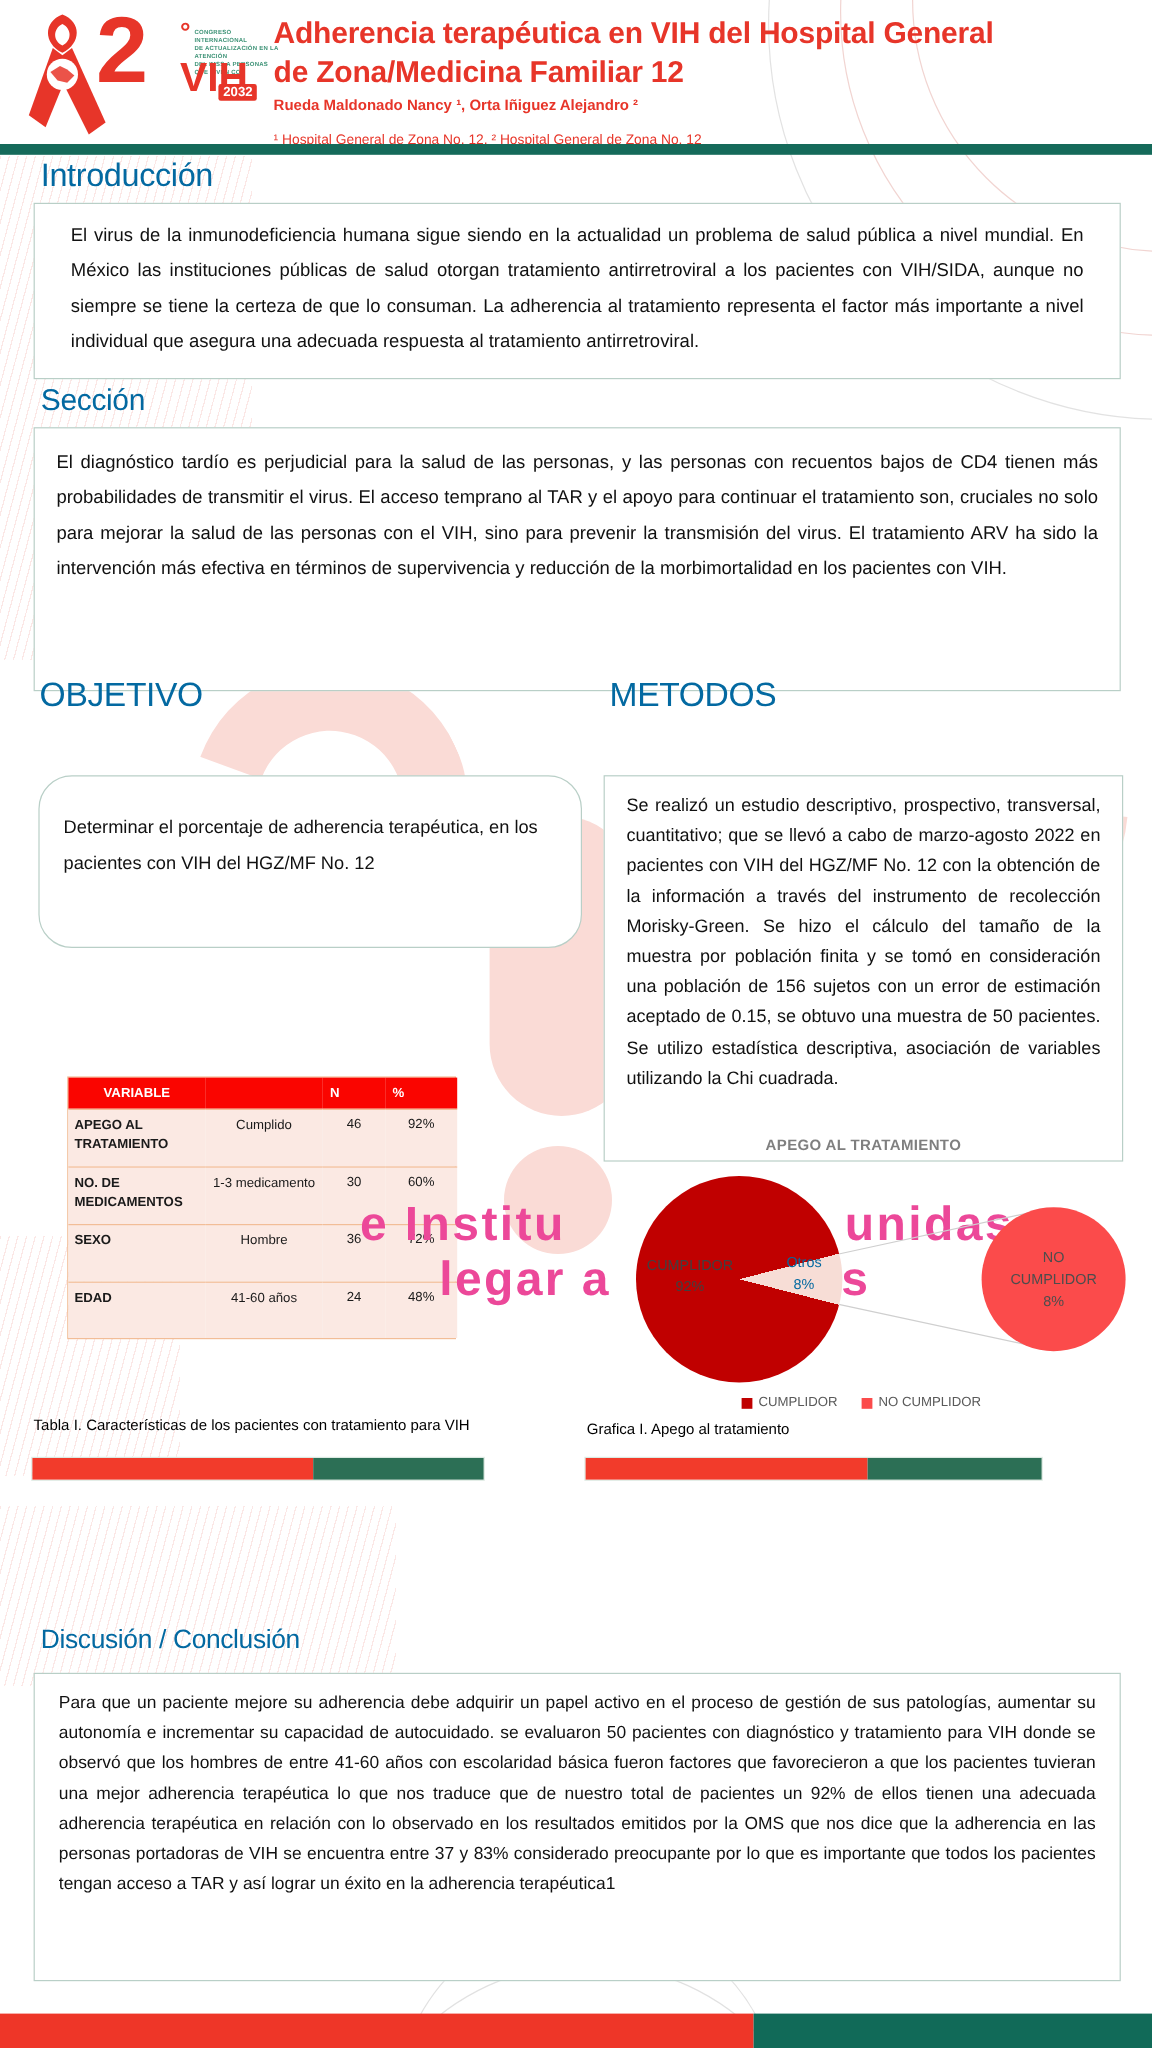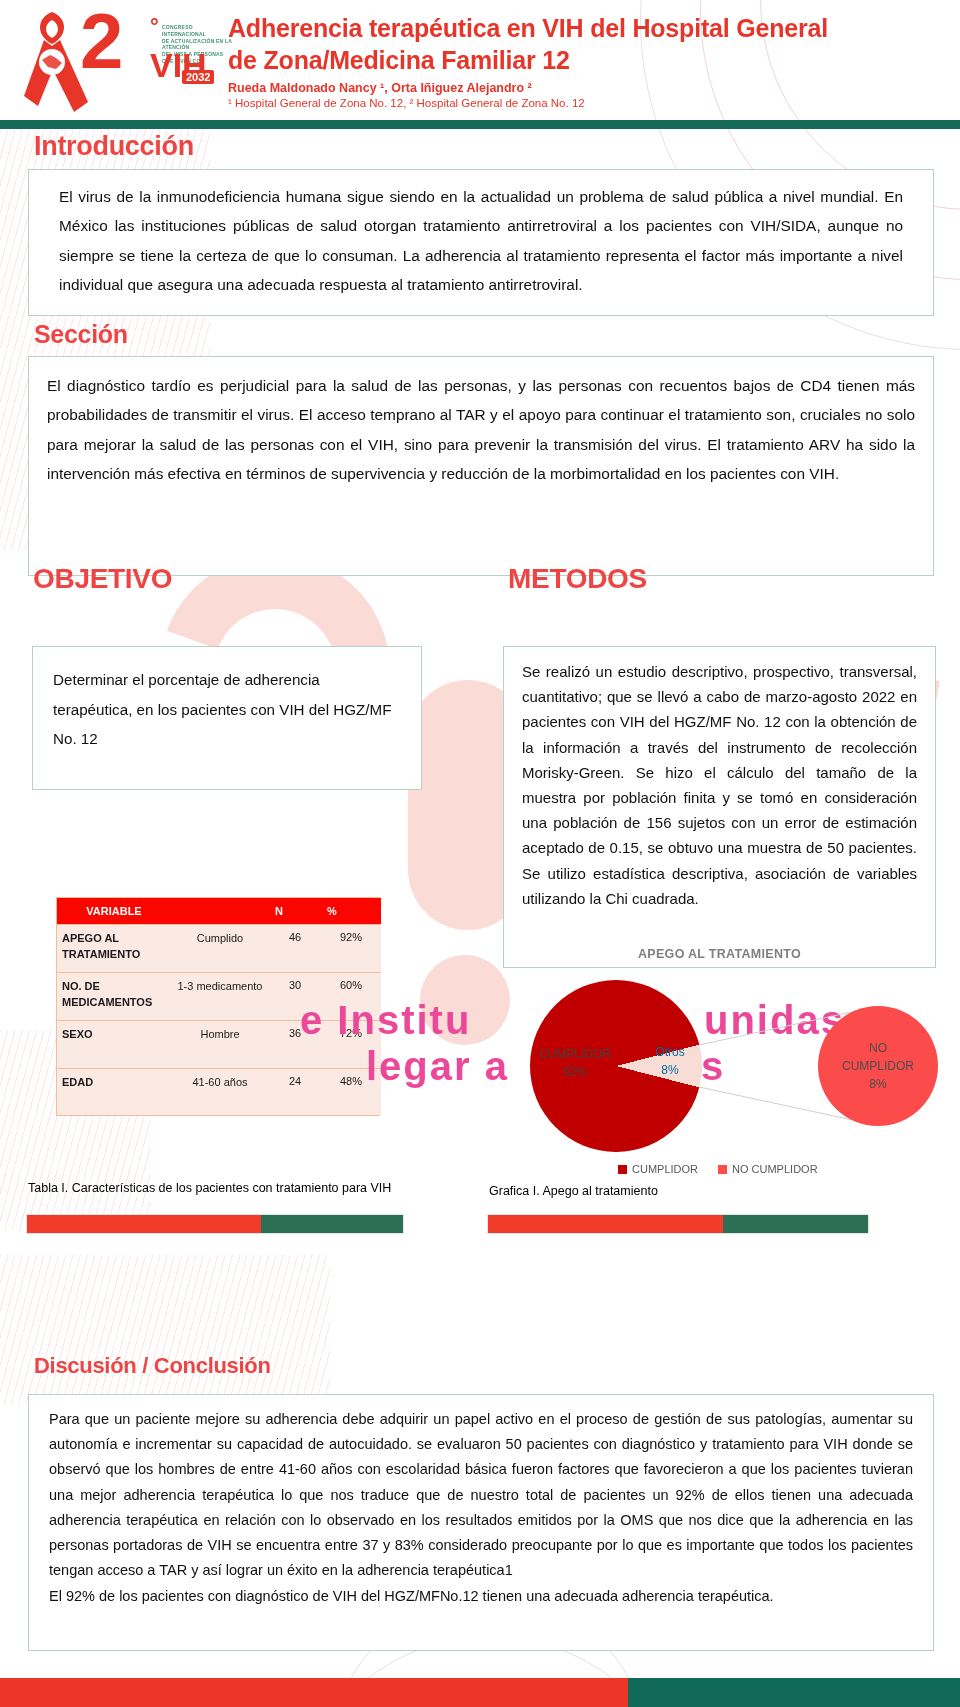--- a/index.html
+++ b/index.html
@@ -20,24 +20,24 @@
   .logo-2{position:absolute;left:58px;top:-6px;font-size:78px;font-weight:bold;color:#e73529;line-height:1;}
   .logo-deg{position:absolute;left:128px;top:6px;font-size:22px;font-weight:bold;color:#e73529;}
   .logo-congress{position:absolute;left:140px;top:16px;width:70px;font-size:5px;line-height:1.35;
                  color:#3e9377;font-weight:bold;letter-spacing:.2px;}
   .logo-vih{position:absolute;left:128px;top:40px;font-size:34px;font-weight:bold;color:#e73529;line-height:1;}
   .logo-year{position:absolute;left:160px;top:62px;font-size:11px;font-weight:bold;color:#fff;
              background:#e73529;padding:1px 4px;border-radius:2px;}
   .title-block{position:absolute;left:228px;top:12px;width:716px;}
   .title-line{font-size:25px;font-weight:bold;color:#e73529;line-height:1.28;letter-spacing:-.2px;}
   .authors{margin-top:5px;font-size:12.5px;font-weight:bold;color:#e73529;}
-  .affiliations{margin-top:2px;font-size:11.5px;color:#e73529;}
+  .affiliations{margin-top:16px;font-size:11.5px;color:#e73529;}
   .green-bar{position:absolute;left:0;top:120px;width:960px;height:9px;background:#156a5a;}
   
-  .sec-head{position:absolute;font-weight:bold;color:#ef4444;letter-spacing:-.3px;}
+  .sec-head{position:absolute;font-weight:normal;color:#0369a1;letter-spacing:-.3px;}
   .box{position:absolute;background:#fff;border:1px solid #b9cfc7;}
   .box p{margin:0;}
   .body-text{font-size:15.4px;line-height:1.9;text-align:justify;color:#111;}
   
   .obj-text{font-size:15.2px;line-height:1.95;color:#111;}
   .met-text{font-size:15px;line-height:1.68;text-align:justify;color:#111;}
   .chart-title{position:absolute;left:0;right:0;bottom:6px;text-align:center;
                font-size:12.5px;font-weight:bold;color:#7f7f7f;letter-spacing:.3px;}
   
   .tbl{position:absolute;left:56px;top:897px;width:324px;border:1px solid #f2bd97;
@@ -129,21 +129,21 @@
   <div class="box" style="left:28px;top:169px;width:906px;height:147px;padding:12px 30px;">
     <p class="body-text">El virus de la inmunodeficiencia humana sigue siendo en la actualidad un problema de salud pública a nivel mundial. En México las instituciones públicas de salud otorgan tratamiento antirretroviral a los pacientes con VIH/SIDA, aunque no siempre se tiene la certeza de que lo consuman. La adherencia al tratamiento representa el factor más importante a nivel individual que asegura una adecuada respuesta al tratamiento antirretroviral.</p>
   </div>
 
   <div class="sec-head" style="left:34px;top:320px;font-size:25px;">Sección</div>
   <div class="box" style="left:28px;top:356px;width:906px;height:220px;padding:14px 18px;">
     <p class="body-text">El diagnóstico tardío es perjudicial para la salud de las personas, y las personas con recuentos bajos de CD4 tienen más probabilidades de transmitir el virus. El acceso temprano al TAR y el apoyo para continuar el tratamiento son, cruciales no solo para mejorar la salud de las personas con el VIH, sino para prevenir la transmisión del virus. El tratamiento ARV ha sido la intervención más efectiva en términos de supervivencia y reducción de la morbimortalidad en los pacientes con VIH.</p>
   </div>
 
   <div class="sec-head" style="left:33px;top:563px;font-size:28px;">OBJETIVO</div>
-  <div class="box" style="left:32px;top:646px;width:390px;height:144px;padding:18px 20px;z-index:2;">
+  <div class="box" style="left:32px;top:646px;width:453px;height:144px;padding:28px 20px;z-index:2;border-radius:28px;">
     <p class="obj-text">Determinar el porcentaje de adherencia terapéutica, en los pacientes con VIH del HGZ/MF No. 12</p>
   </div>
 
   <div class="sec-head" style="left:508px;top:563px;font-size:28px;">METODOS</div>
   <div class="box" style="left:503px;top:646px;width:433px;height:322px;padding:12px 18px 30px 18px;z-index:2;">
     <p class="met-text">Se realizó un estudio descriptivo, prospectivo, transversal, cuantitativo; que se llevó a cabo de marzo-agosto 2022 en pacientes con VIH del HGZ/MF No. 12 con la obtención de la información a través del instrumento de recolección Morisky-Green. Se hizo el cálculo del tamaño de la muestra por población finita y se tomó en consideración una población de 156 sujetos con un error de estimación aceptado de 0.15, se obtuvo una muestra de 50 pacientes. Se utilizo estadística descriptiva, asociación de variables utilizando la Chi cuadrada.</p>
     <div class="chart-title">APEGO AL TRATAMIENTO</div>
   </div>
 
   <div class="tbl">
@@ -220,21 +220,20 @@
     <div class="g"></div>
   </div>
   <div class="midbar" style="left:487px;width:382px;">
     <div class="r" style="width:235px;"></div>
     <div class="g"></div>
   </div>
 
   <div class="sec-head" style="left:34px;top:1353px;font-size:22px;">Discusión / Conclusión</div>
   <div class="box" style="left:28px;top:1394px;width:906px;height:257px;padding:12px 20px;z-index:1;">
     <p class="disc-text">Para que un paciente mejore su adherencia debe adquirir un papel activo en el proceso de gestión de sus patologías, aumentar su autonomía e incrementar su capacidad de autocuidado. se evaluaron 50 pacientes con diagnóstico y tratamiento para VIH donde se observó que los hombres de entre 41-60 años con escolaridad básica fueron factores que favorecieron a que los pacientes tuvieran una mejor adherencia terapéutica lo que nos traduce que de nuestro total de pacientes un 92% de ellos tienen una adecuada adherencia terapéutica en relación con lo observado en los resultados emitidos por la OMS que nos dice que la adherencia en las personas portadoras de VIH se encuentra entre 37 y 83% considerado preocupante por lo que es importante que todos los pacientes tengan acceso a TAR y así lograr un éxito en la adherencia terapéutica1</p>
-    <p class="disc-text" style="text-align:left;">El 92% de los pacientes con diagnóstico de VIH del HGZ/MFNo.12 tienen una adecuada adherencia terapéutica.</p>
   </div>
 
   <div class="footer">
     <div class="fr"></div>
     <div class="fg"></div>
   </div>
 
 </div>
 
 </body></html>

